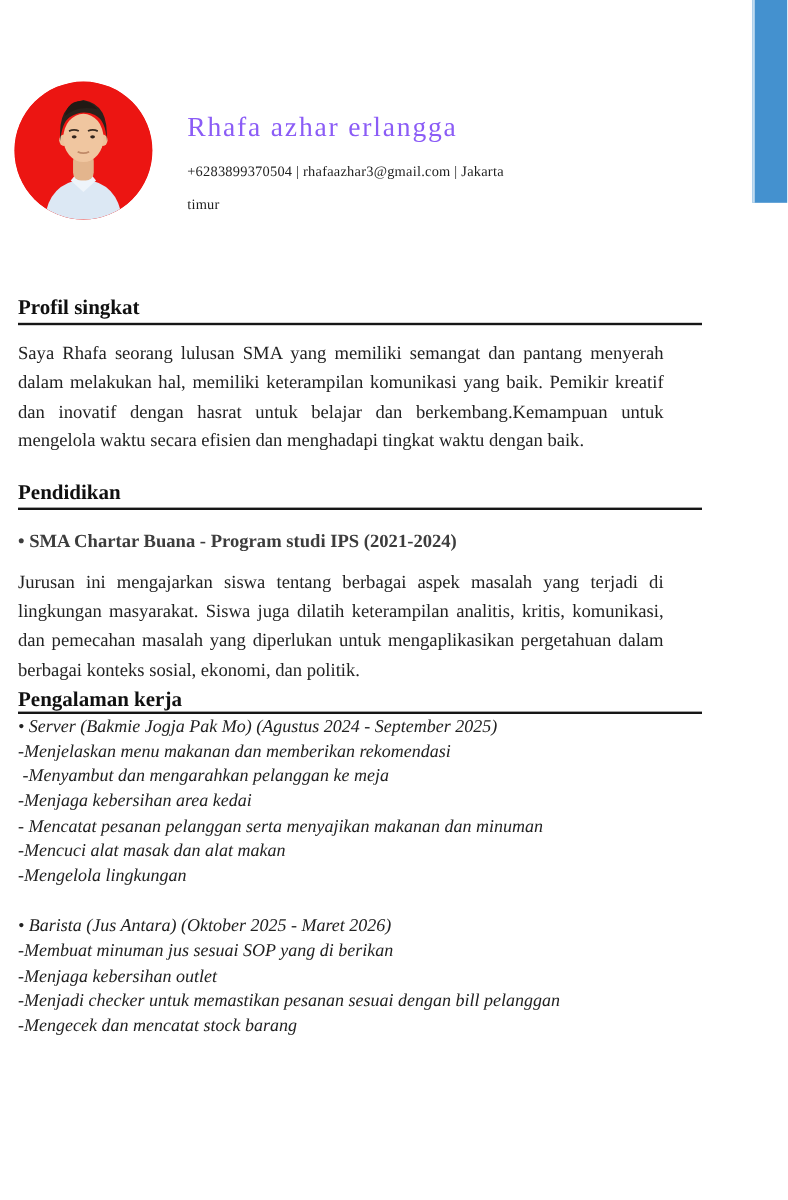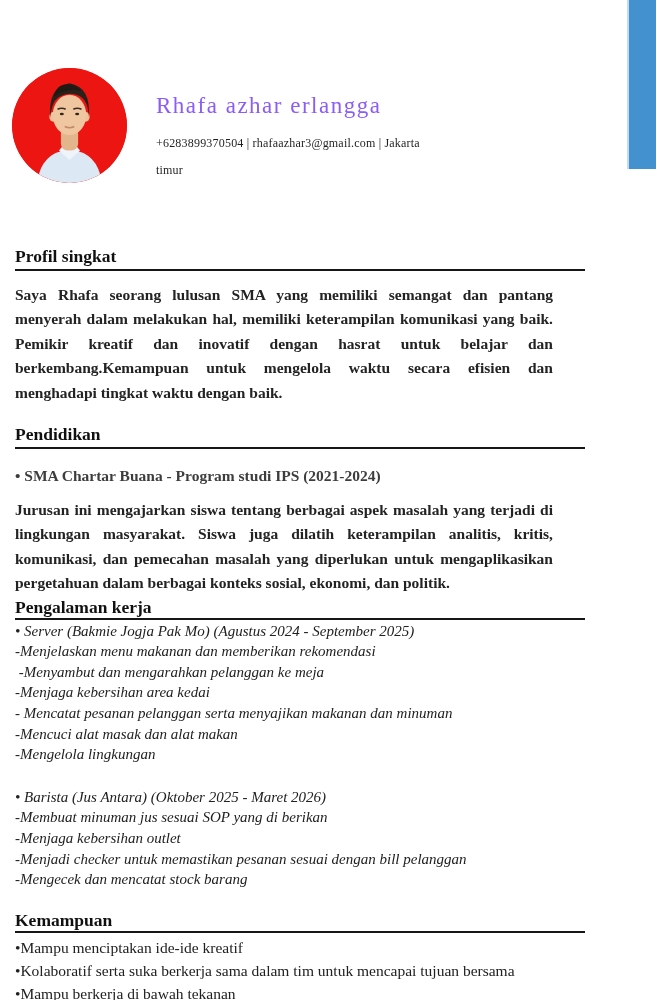--- a/index.html
+++ b/index.html
@@ -75,21 +75,20 @@
   .mt-pendidikan { margin-top: 19px; }
   .mt-pengalaman { margin-top: 1px; font-family: Liberation Serif, serif; }
   .mt-kemampuan  { margin-top: 20px; }
   .para {
     margin: 12px 0 0 0;
     width: 538px;
     font-size: 15.5px;
     line-height: 24.4px;
     text-align: justify;
     color: #232323;
-    font-weight: bold;
   }
   .edu-item {
     margin-top: 17px;
     font-size: 15.5px;
     line-height: 20px;
     font-weight: 700;
     color: #3d3d3d;
   }
   .jobs { margin-top: 1px; font-size: 15px; line-height: 20.6px; color: #212121; font-style: italic; }
   .job + .job { margin-top: 22px; }
@@ -160,23 +159,15 @@
         <div class="job">
           <div class="job-title">• Barista (Jus Antara) (Oktober 2025 - Maret 2026)</div>
           <div class="duty">-Membuat minuman jus sesuai SOP yang di berikan</div>
           <div class="duty">-Menjaga kebersihan outlet</div>
           <div class="duty">-Menjadi checker untuk memastikan pesanan sesuai dengan bill pelanggan</div>
           <div class="duty">-Mengecek dan mencatat stock barang</div>
         </div>
       </div>
     </section>
 
-    <section>
-      <h2 class="section-head tight mt-kemampuan">Kemampuan</h2>
-      <div class="skills">
-        <div class="skill">•Mampu menciptakan ide-ide kreatif</div>
-        <div class="skill">•Kolaboratif serta suka berkerja sama dalam tim untuk mencapai tujuan bersama</div>
-        <div class="skill">•Mampu berkerja di bawah tekanan</div>
-      </div>
-    </section>
 
   </main>
 </div>
 
 </body></html>

